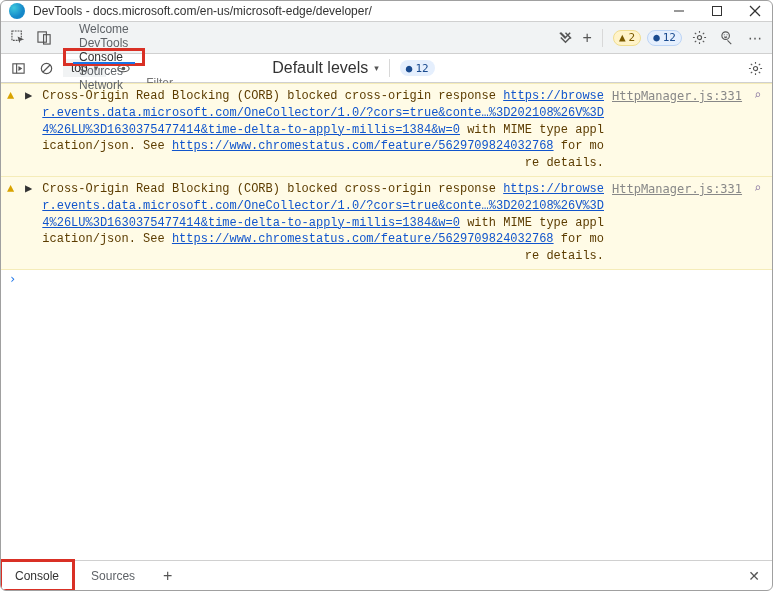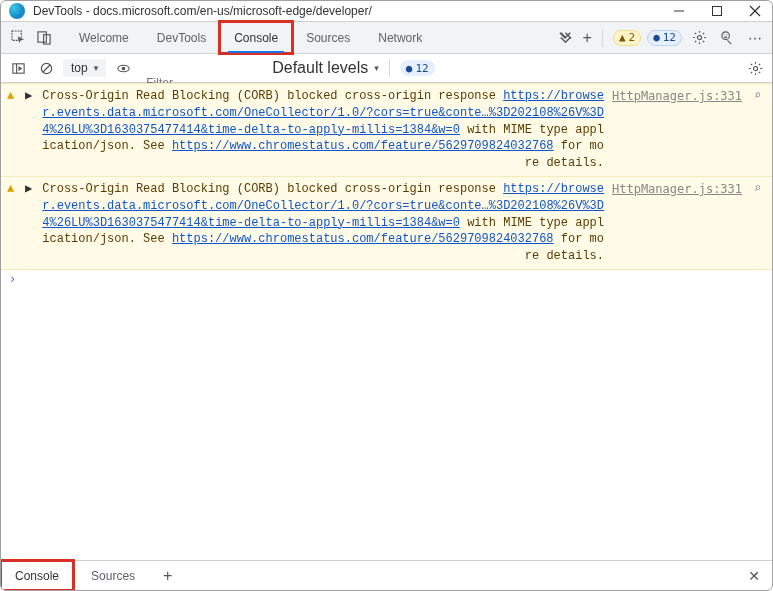--- a/index.html
+++ b/index.html
@@ -35,21 +35,21 @@
     .toolbar {
       height: 32px;
       background: #f1f3f4;
       border-top: 1px solid #d0d0d0;
       display: flex;
       align-items: center;
       gap: 4px;
       padding: 0 6px;
     }
     .tb-icon { width:22px; height:22px; display:flex; align-items:center; justify-content:center; color:#555; border-radius:2px;}
-    .tabs { display: flex; align-items: stretch; height: 100%; margin-left: 6px; }
+    .tabs { display: flex; align-items: stretch; height: 100%; margin-left: 6px; flex-direction: column; }
     .tab {
       padding: 0 14px;
       display: flex; align-items: center;
       color: #5f6368;
       font-size: 12px;
       cursor: pointer;
       position: relative;
     }
     .tab.active { color: #333; }
     .tab.active::after {

